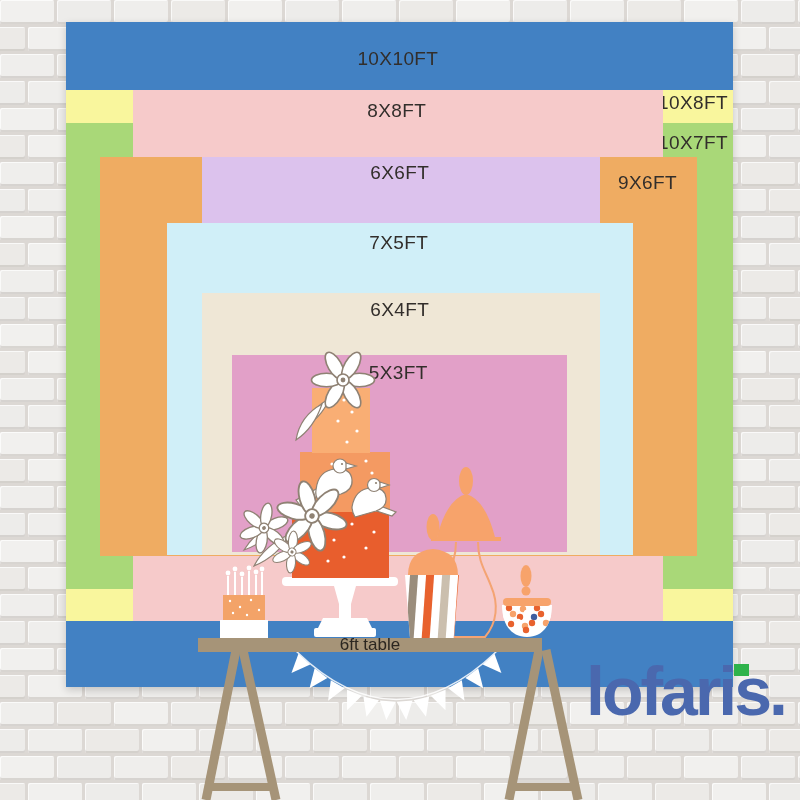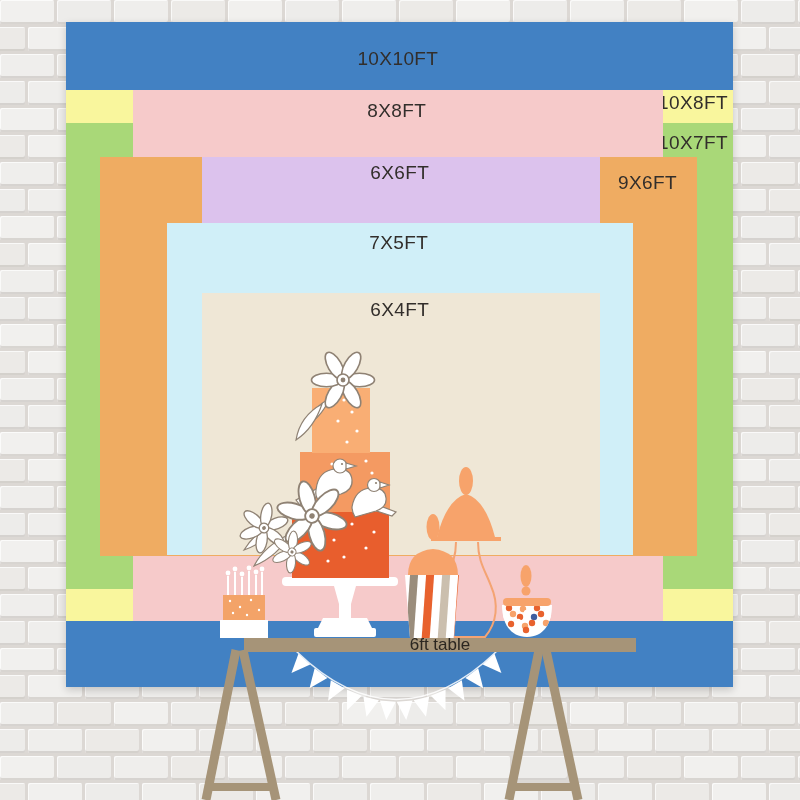--- a/index.html
+++ b/index.html
@@ -29,22 +29,22 @@
   #L3 .lbl{top:11px;}
   #L4 .lbl{top:16px;right:20px;}
   #L5 .lbl{top:6px;}
   #L6 .lbl{top:10px;}
   #L7 .lbl{top:7px;}
   #L8 .lbl{top:8px;}
   
   #scene{position:absolute;left:0;top:0;z-index:4;pointer-events:none;}
   .outl{stroke:var(--outline,#8f8274);}
   
-  .table-bar{position:absolute;left:198px;top:638px;width:392px;height:14px;z-index:5;
-             display:flex;align-items:center;justify-content:center;margin-left:46px;}
+  .table-bar{position:absolute;left:198px;top:638px;width:344px;height:14px;z-index:5;
+             display:flex;align-items:center;justify-content:center;}
   .table-bar .tlabel{font-size:17px;line-height:14px;color:var(--table-ink,#2b2620);}
   
   .brand{position:absolute;left:586px;top:656px;z-index:6;}
   .brand-word{font-size:68px;line-height:70px;font-weight:bold;letter-spacing:-3px;
               color:var(--logo-blue,#4a68ae);}
   .brand-badge{position:absolute;left:148px;top:8px;width:15px;height:12px;
                background:var(--logo-green,#2eb34b);}
 </style>
 </head>
 <body>
@@ -521,20 +521,23 @@
   </div>
   <div class="layer" id="L5" style="background: rgb(220, 194, 237);">
     <span class="lbl lblc">6X6FT</span>
   </div>
   <div class="layer" id="L6" style="background: rgb(208, 239, 248);">
     <span class="lbl lblc">7X5FT</span>
   </div>
   <div class="layer" id="L7" style="background: rgb(239, 231, 214);">
     <span class="lbl lblc">6X4FT</span>
   </div>
+  <div class="layer" id="L8" style="background: rgb(226, 160, 200);">
+    <span class="lbl lblc">5X3FT</span>
+  </div>
 
   <svg id="scene" width="800" height="800" viewBox="0 0 800 800">
 
     <g stroke="var(--table-tan)" stroke-width="9">
       <line x1="236" y1="650" x2="206" y2="800"></line>
       <line x1="243" y1="650" x2="276" y2="800"></line>
       <line x1="209" y1="787" x2="272" y2="787" stroke-width="8"></line>
     </g>
     <g stroke="var(--table-tan)" stroke-width="9">
       <line x1="539" y1="650" x2="509" y2="800"></line>
@@ -716,14 +719,18 @@
           <circle r="1.6" fill="var(--outline)" stroke="none"></circle>
         </g>
       </g>
     </defs>
   </svg>
 
   <div class="table-bar" style="background: rgb(166, 148, 120);">
     <span class="tlabel">6ft table</span>
   </div>
 
+  <div class="brand">
+    <span class="brand-word"><span>lofaris</span><span>.</span></span>
+    <div class="brand-badge"></div>
+  </div>
 
 </div>
 
 </body></html>

